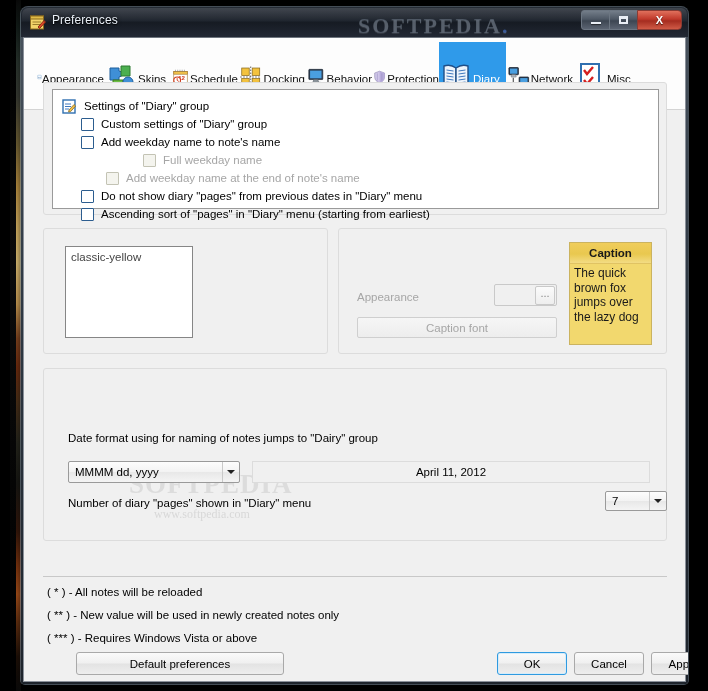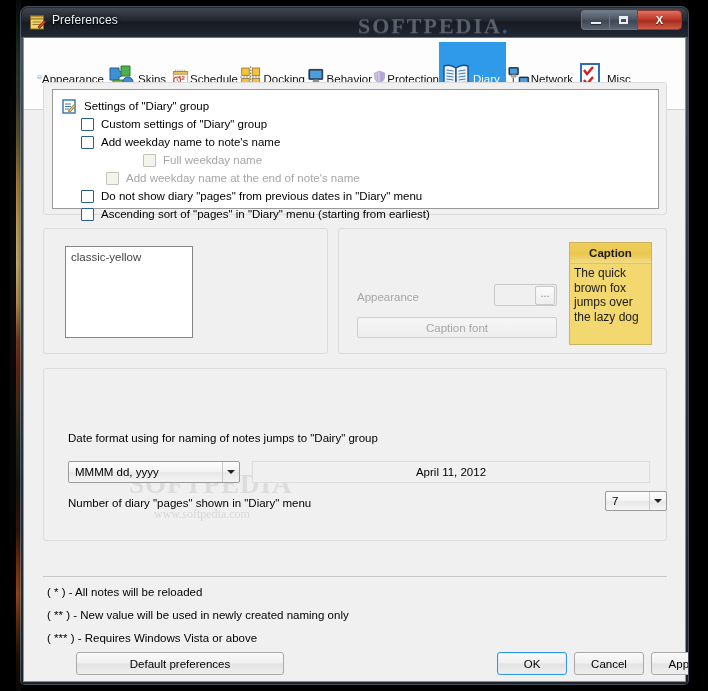--- a/index.html
+++ b/index.html
@@ -509,21 +509,21 @@
           <span class="val">7</span>
           <span class="arrowbox">
               <span class="caret"></span>
             </span>
         </div>
       </div>
 
       <div class="hrule" style="top:538px;"></div>
 
       <span class="note" style="top:548px;">( * ) - All notes will be reloaded</span>
-      <span class="note" style="top:571px;">( ** ) - New value will be used in newly created naming only</span>
+      <span class="note" style="top:571px;">( ** ) - New value will be used in newly created notes only</span>
       <span class="note" style="top:594px;">( *** ) - Requires Windows Vista or above</span>
 
       <div class="btn" style="left:23px; top:614px; width:208px;">Default preferences</div>
 
       <div class="btn default" style="left:444px; top:614px; width:70px;">OK</div>
       <div class="btn" style="left:521px; top:614px; width:70px;">Cancel</div>
       <div class="btn" style="left:598px; top:614px; width:64px;">Apply</div>
 
     </div>
   </div>

